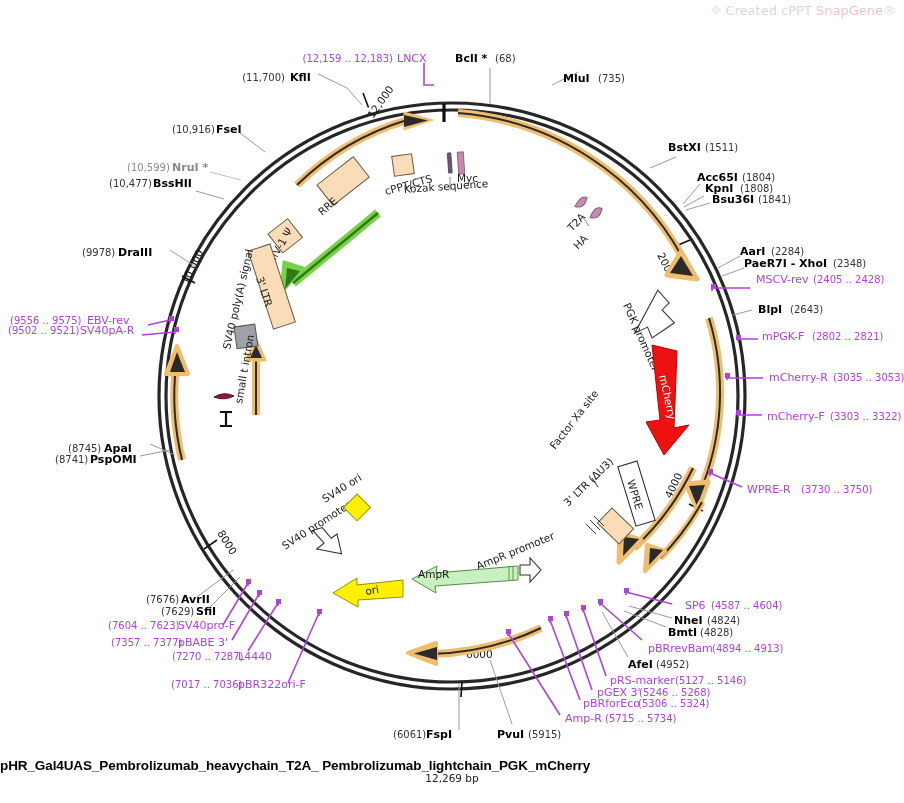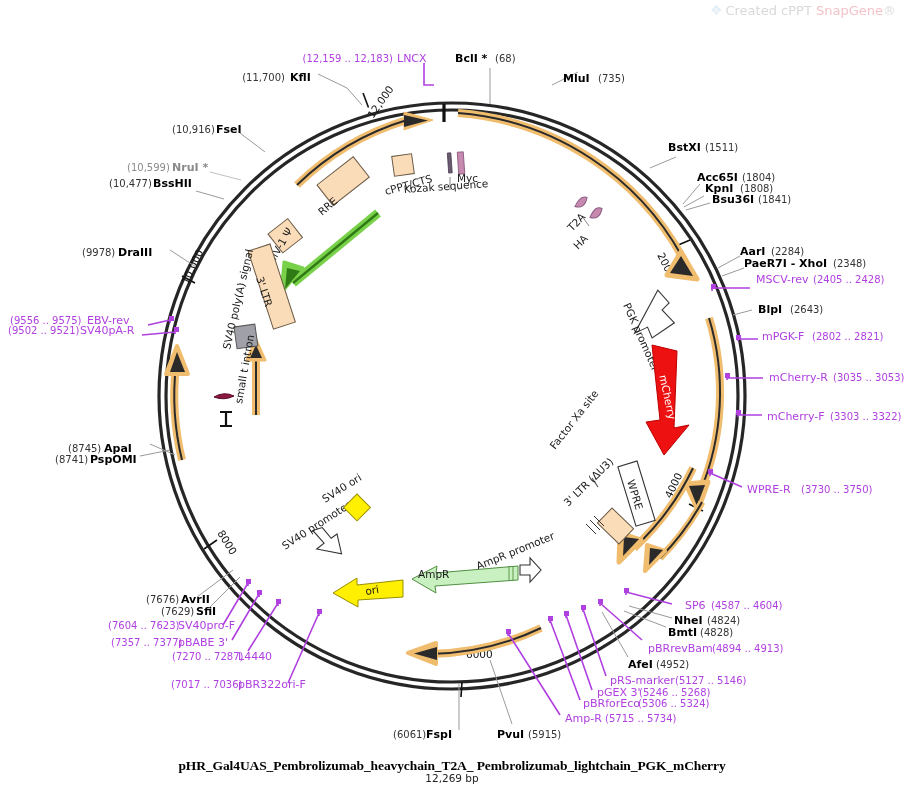--- a/index.html
+++ b/index.html
@@ -13,23 +13,23 @@
   .wm{
     position:absolute;right:8px;top:2px;
     font-size:13px;color:#d9d9d9;
     font-family:"DejaVu Sans","Liberation Sans",sans-serif;
     white-space:nowrap;user-select:none;
   }
   .wm .sg{color:#f3c3c9;}
   .wm .gene{color:#dcdcdc;}
   .wm .drop{color:#e3eef6;font-size:14px;margin-right:3px;}
   .title{
-    position:absolute;left:0;top:758px;width:904px;text-align:center;
+    position:absolute;left:0;top:758px;width:904px;text-align:left;
     font-size:13.5px;font-weight:bold;color:#000;
-    font-family:Liberation Serif, serif;
+    font-family:Liberation Sans, sans-serif;
     letter-spacing:-0.1px;
   }
   .subtitle{
     position:absolute;left:0;top:772px;width:904px;text-align:center;
     font-size:10.5px;color:#222;font-weight:normal;
   }
   text{dominant-baseline:alphabetic;}
   .enz{font-size:11px;font-weight:bold;fill:#000;font-family:"DejaVu Sans","Liberation Sans",sans-serif;}
   .enzpos{font-size:10px;font-weight:normal;fill:#333;font-family:"DejaVu Sans","Liberation Sans",sans-serif;}
   .enzgray{fill:#8a8a8a;}

